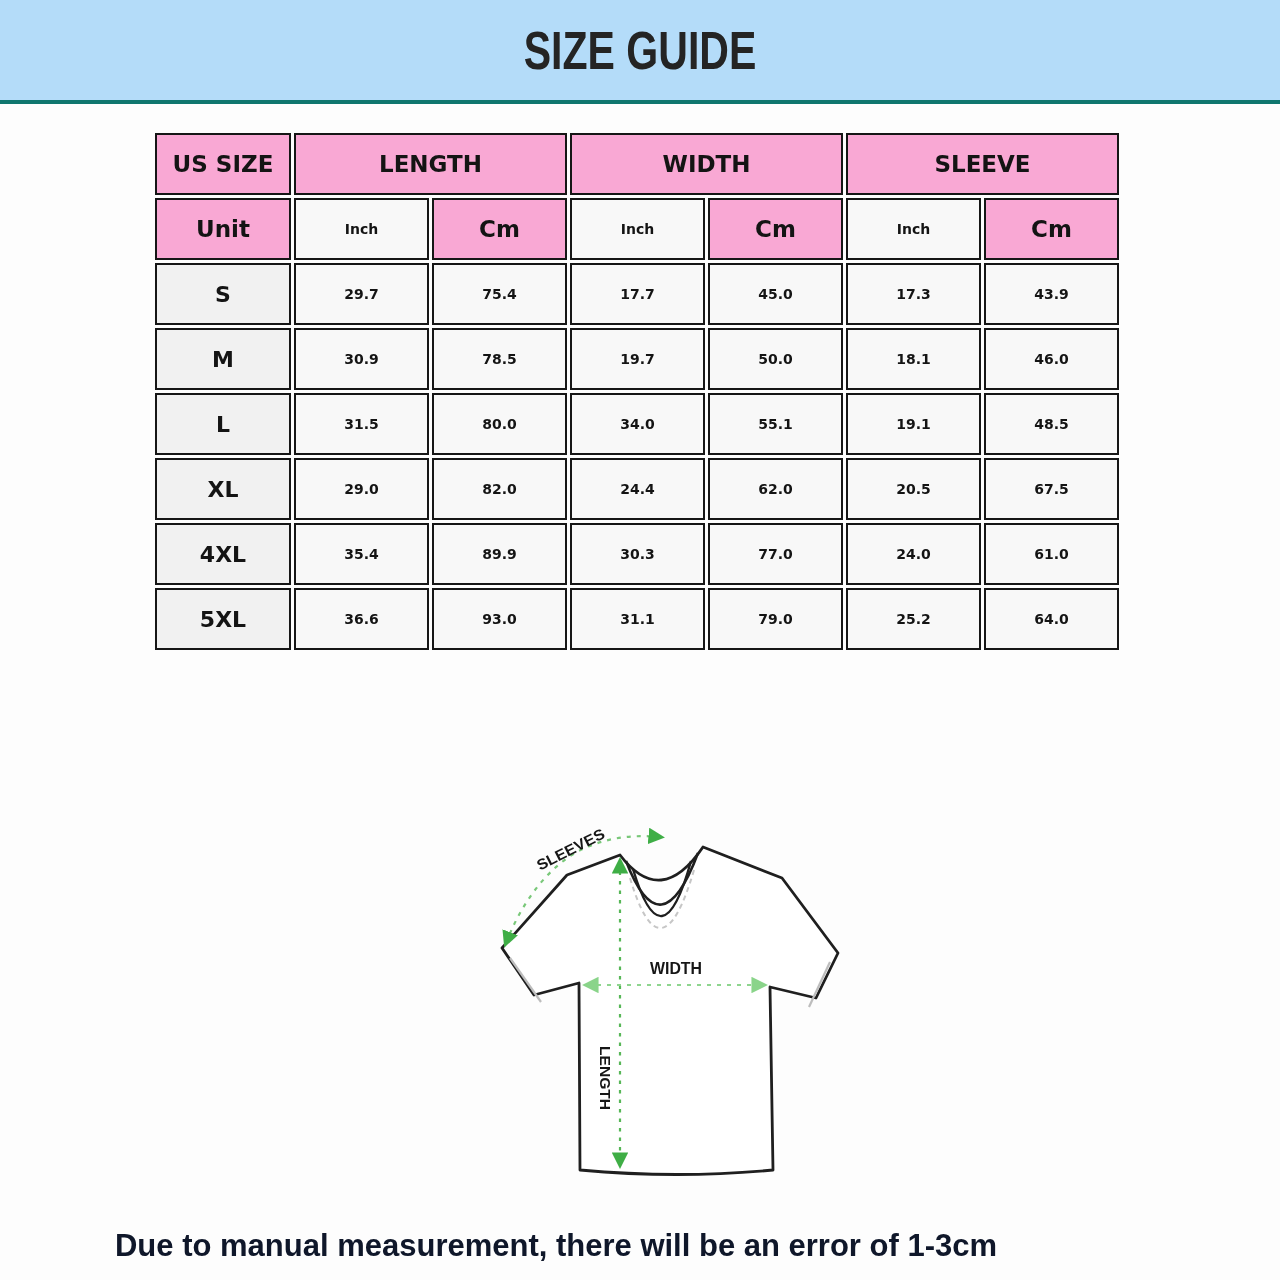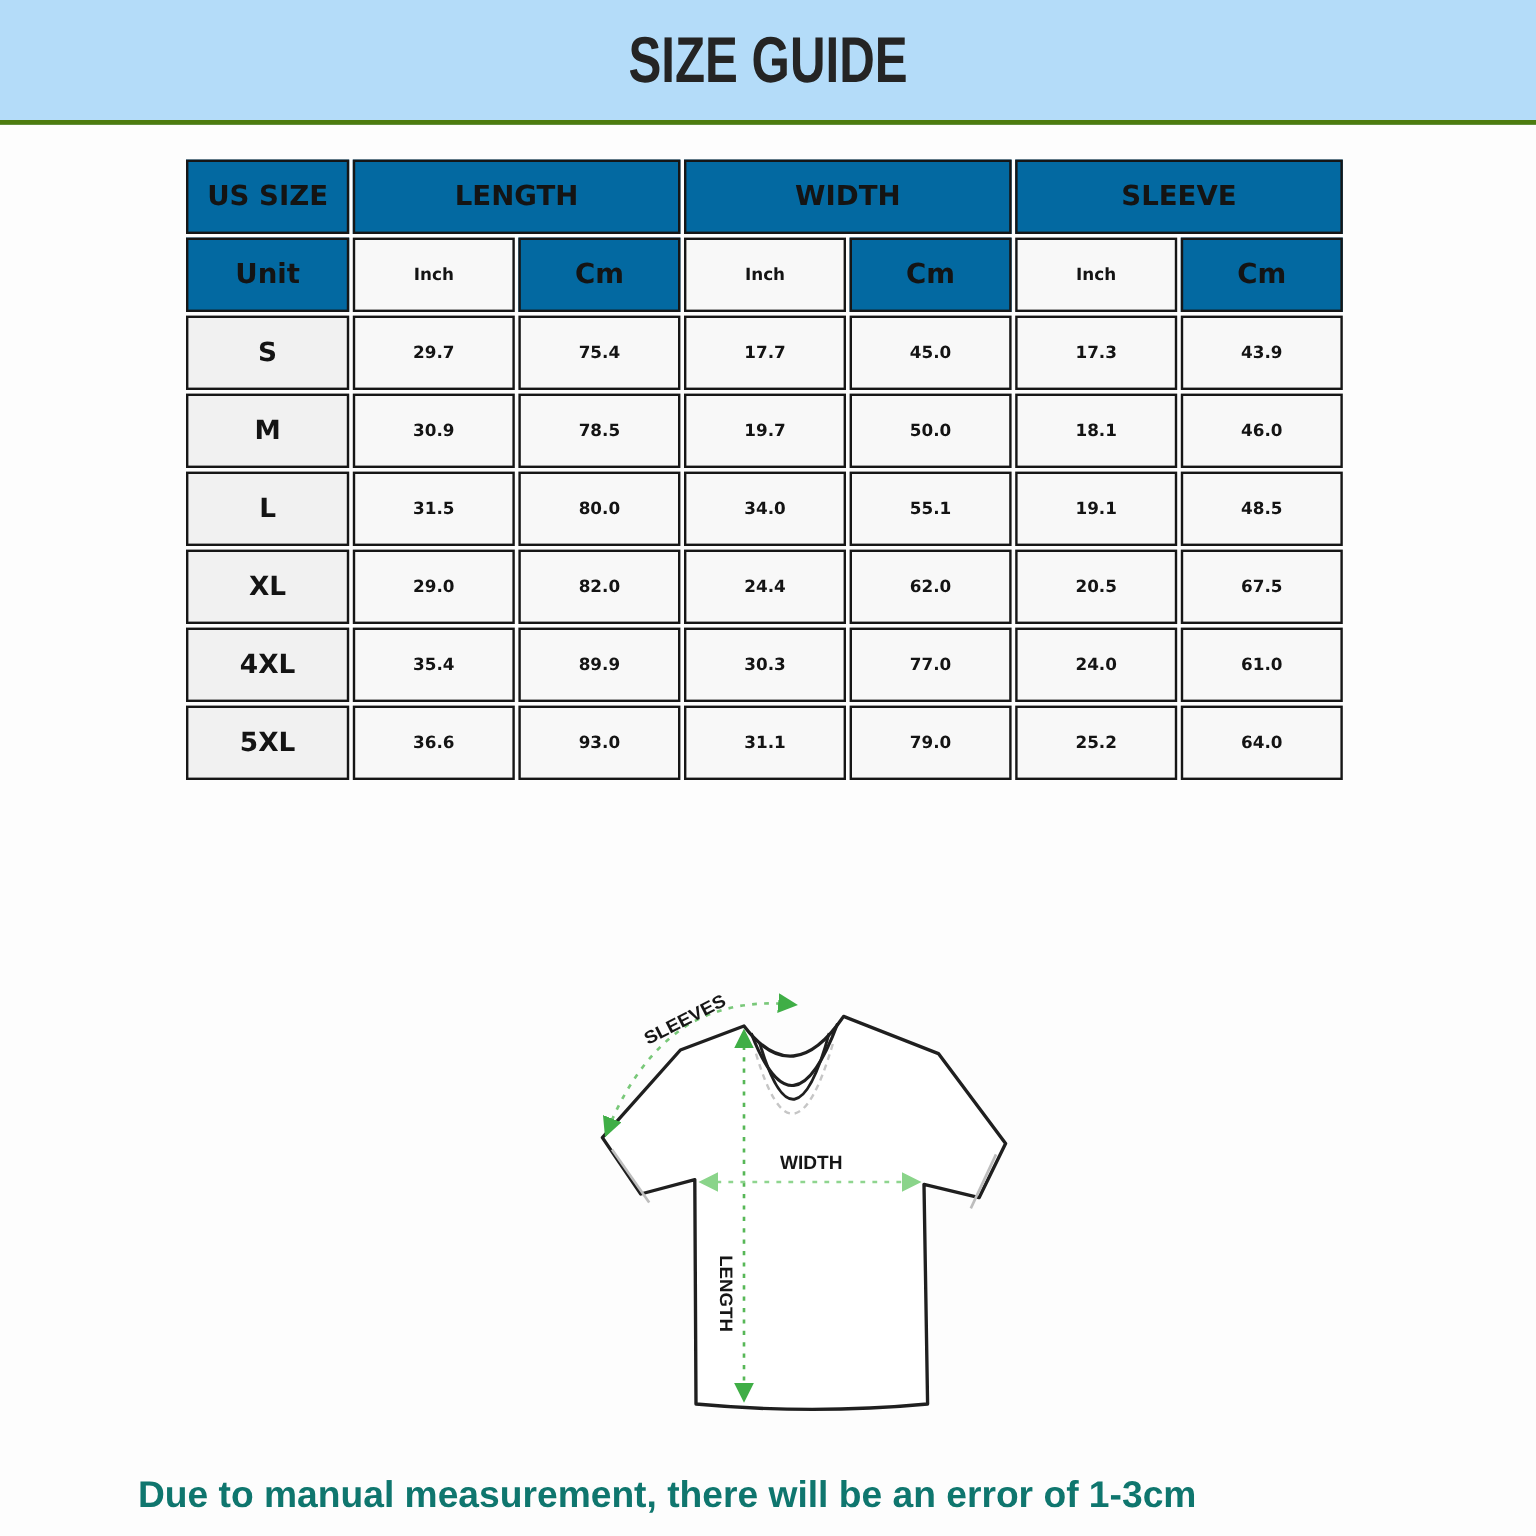--- a/index.html
+++ b/index.html
@@ -4,48 +4,48 @@
 <style>
   html,body{margin:0;padding:0;}
   body{
     width:1280px;height:1280px;position:relative;overflow:hidden;
     background:#fdfdfd;
     font-family:"Liberation Sans", sans-serif;
   }
   
   .banner{
     position:absolute;top:0;left:0;width:1280px;height:100px;
-    background:#b4dcf9;border-bottom:4px solid #4d7c0f;
+    background:#b4dcf9;border-bottom:4px solid #0f766e;
     display:flex;align-items:center;justify-content:center;
   }
   .banner h1{
     margin:0;font-size:54px;font-weight:800;color:#242424;
     letter-spacing:0px;transform:scaleX(0.76);
     font-family:"Liberation Sans", sans-serif;
   }
   
   table.size-table{
     position:absolute;left:152px;top:130px;width:970px;
     border-collapse:separate;border-spacing:3px;table-layout:fixed;
     font-family:"DejaVu Sans", sans-serif;
   }
   table.size-table td,table.size-table th{
     border:2px solid #161616;
     height:58px;text-align:center;vertical-align:middle;
     font-weight:bold;color:#141414;padding:0;
   }
-  .hcell{background:#0369a1;font-size:23px;}
+  .hcell{background:#f9a8d4;font-size:23px;}
   .scell{background:#f1f1f1;font-size:22px;}
   .vcell{background:#f8f8f8;font-size:14px;font-weight:bold;}
   
   .diagram{position:absolute;left:460px;top:812px;width:400px;height:400px;}
   
   .footnote{
     position:absolute;left:0;top:1228px;width:1112px;
-    text-align:center;font-size:31px;font-weight:bold;color:#0f766e;
+    text-align:center;font-size:31px;font-weight:bold;color:#0f172a;
     font-family:"Liberation Sans", sans-serif;
   }
 </style>
 </head>
 <body>
 
 <div class="banner">
   <h1>SIZE GUIDE</h1>
 </div>
 

